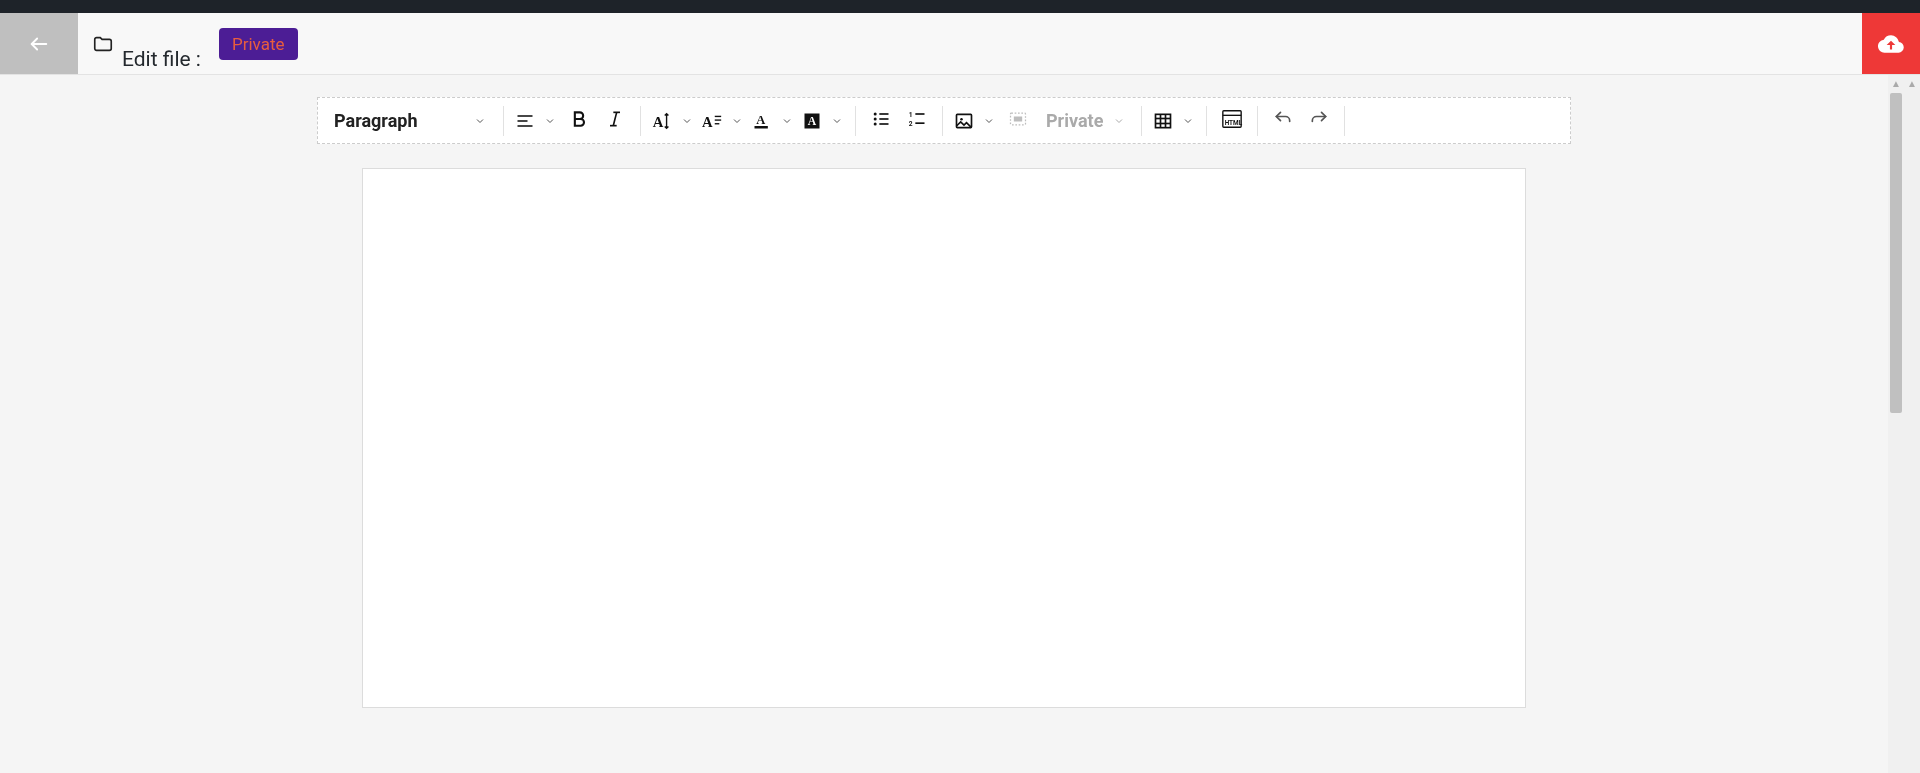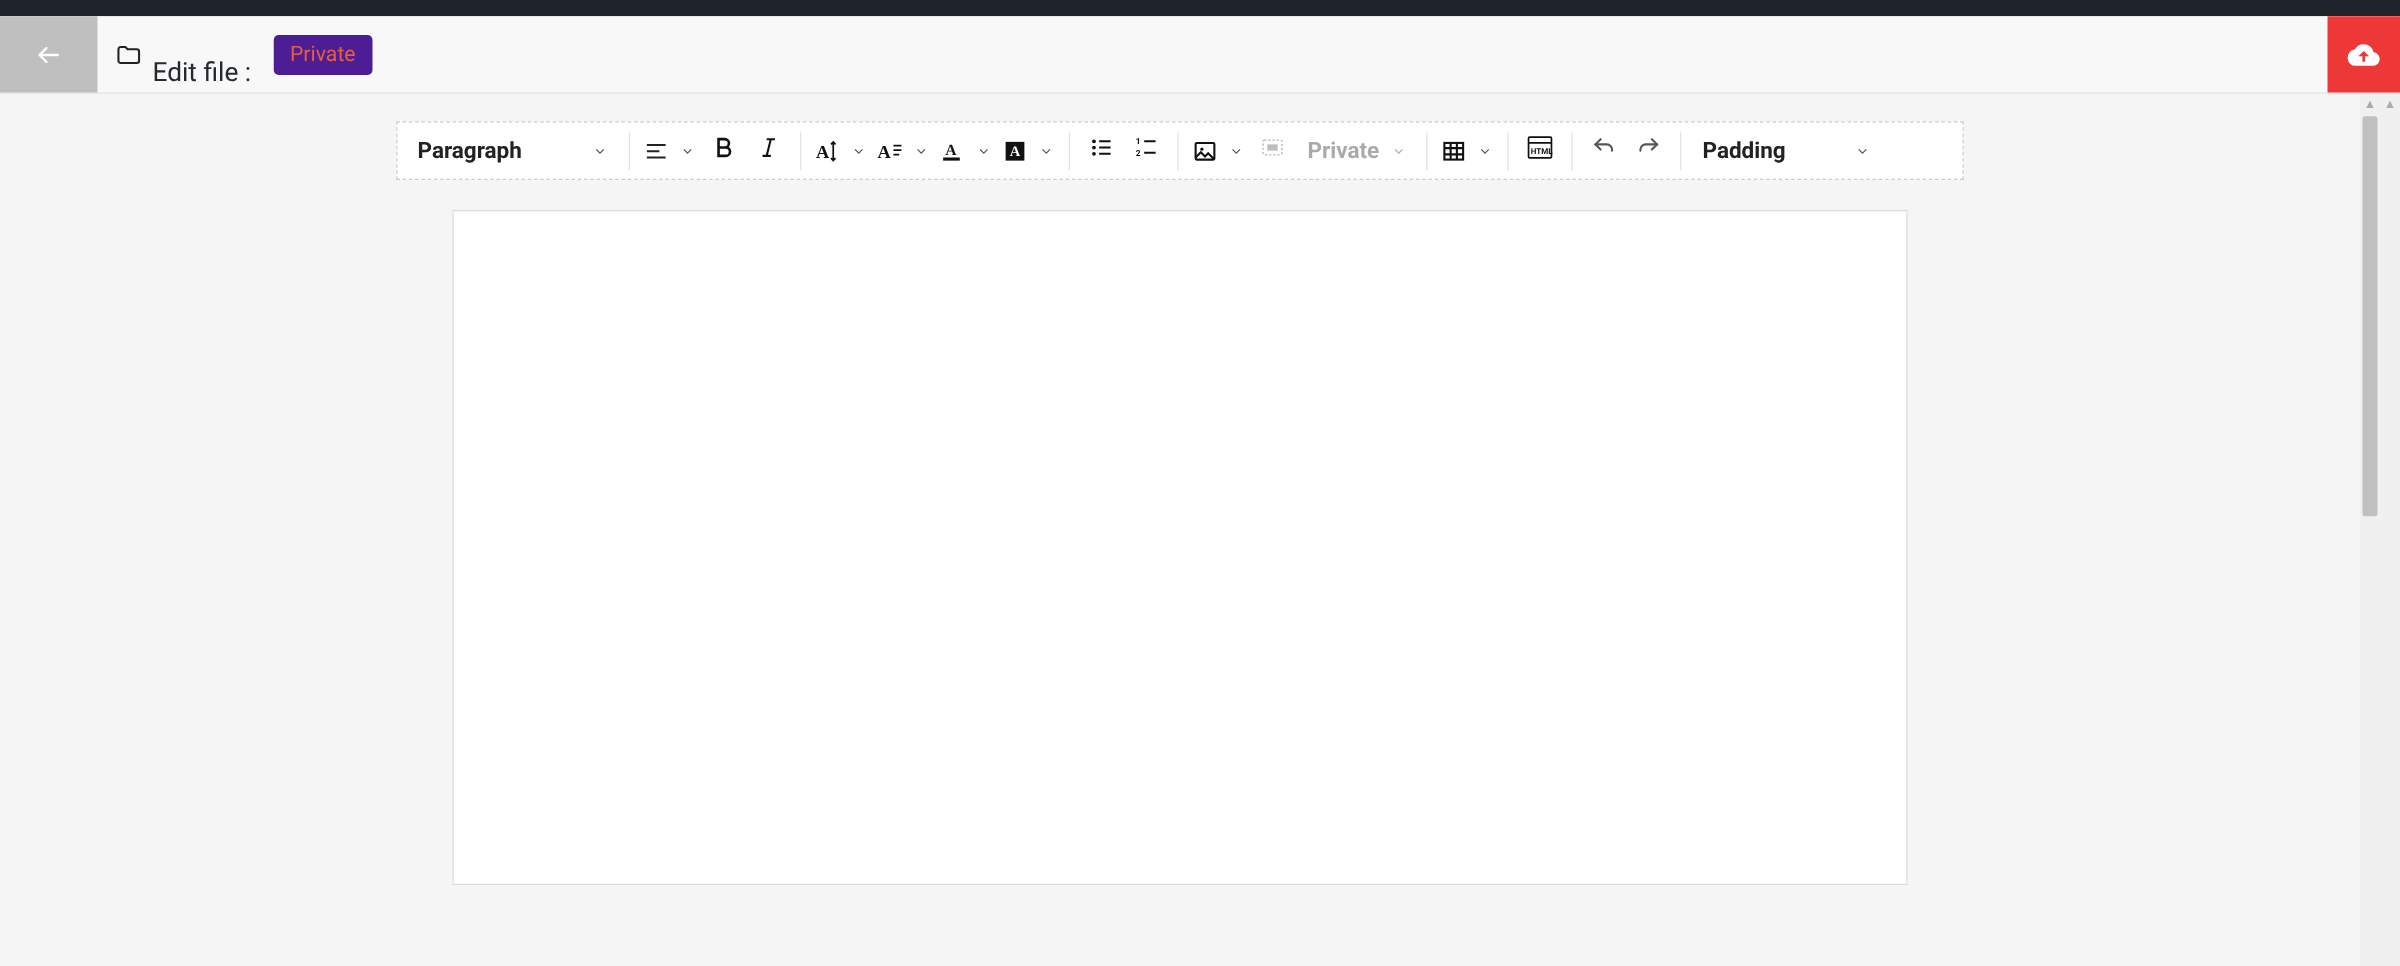--- a/index.html
+++ b/index.html
@@ -298,30 +298,20 @@
             <svg width="20" height="20" viewBox="0 0 24 24" fill="none" stroke="#555" stroke-width="2" stroke-linecap="round">
                 <path d="M15 14l5-5-5-5"></path>
                 <path d="M20 9H9a5 5 0 0 0-5 5v1"></path>
               </svg>
           </span>
         </div>
       </div>
 
       <div class="tb-sep"></div>
 
-      <div class="tb-group">
-        <div class="tb-select w3">
-          <span class="label">Padding</span>
-          <span class="chev-down">
-              <svg viewBox="0 0 24 24" fill="none" stroke="#555" stroke-width="2">
-                <polyline points="6 9 12 15 18 9"></polyline>
-              </svg>
-            </span>
-        </div>
-      </div>
 
     </div>
 
     <div class="editor-page"></div>
 
   </div>
 
   <div class="scrollbar-col">
     <div class="scroll-up-arrow">▲</div>
     <div class="scroll-thumb"></div>

